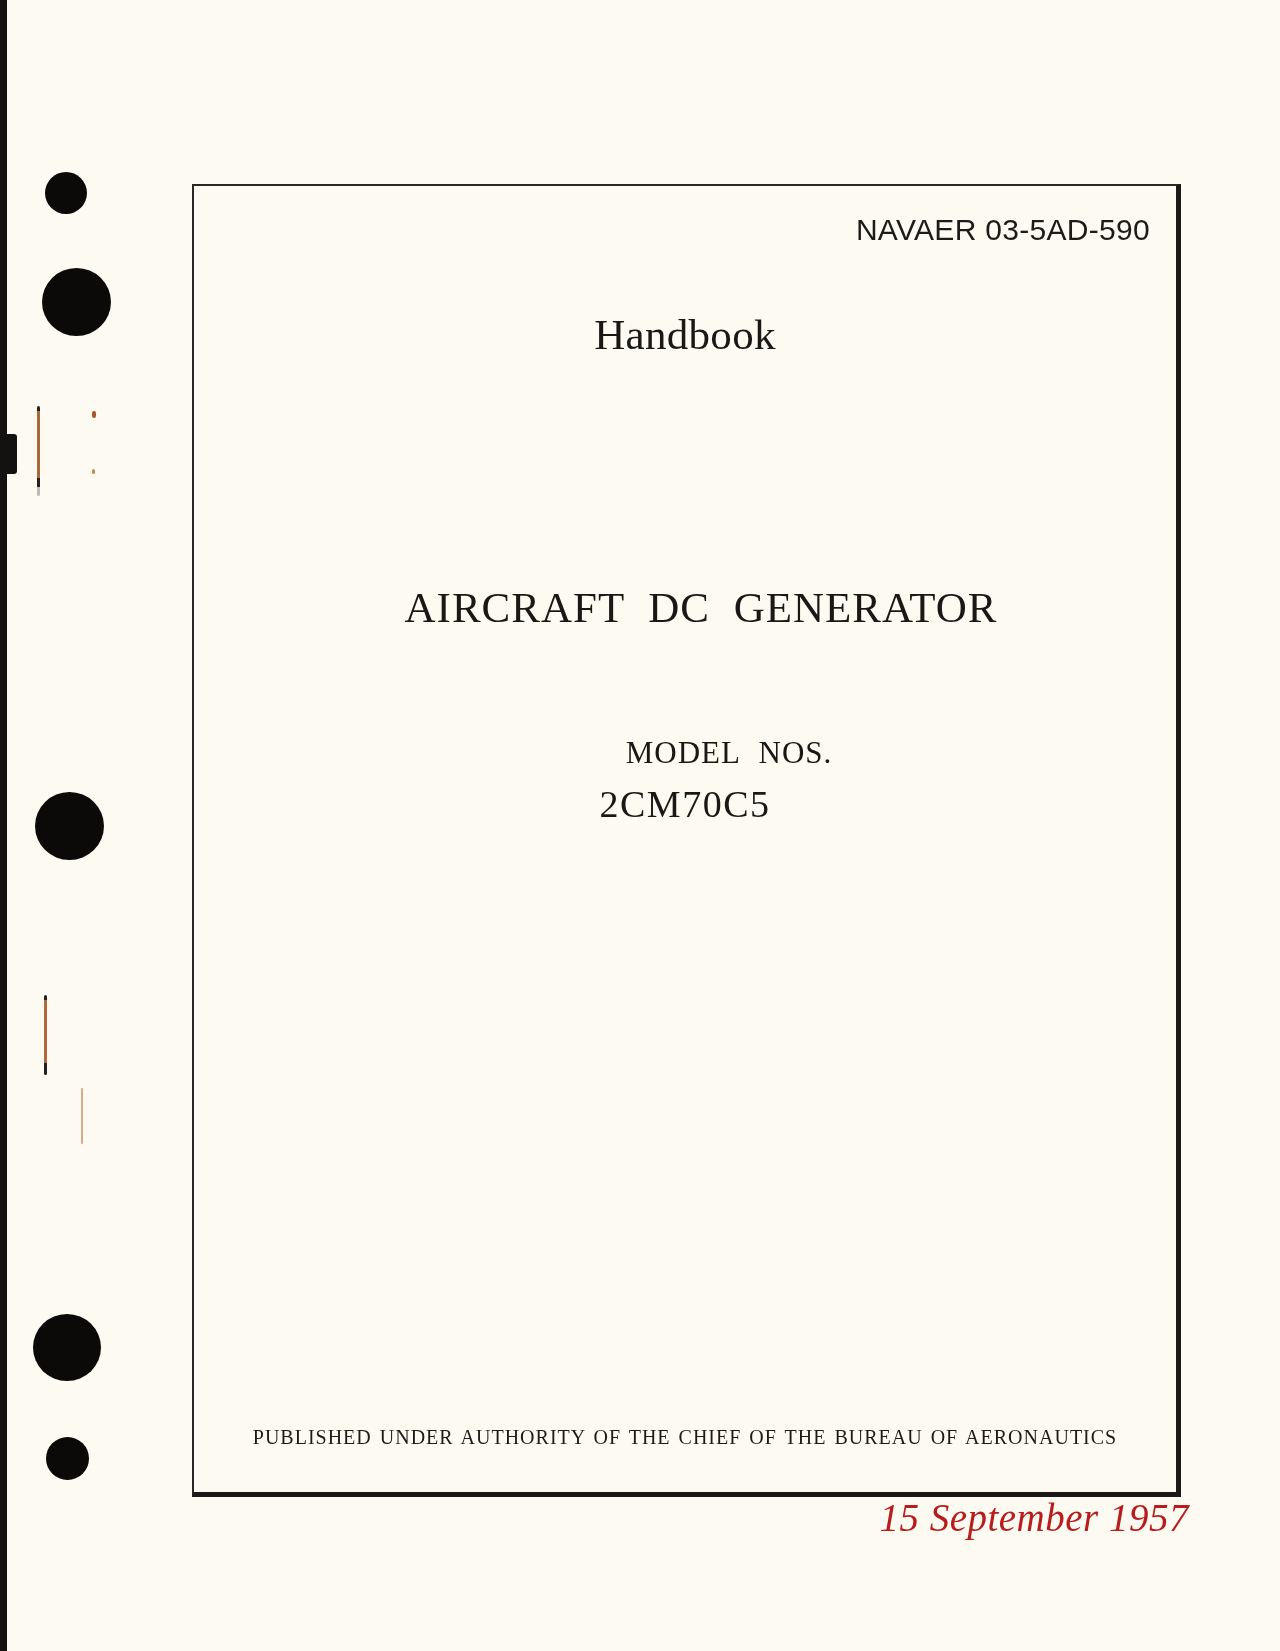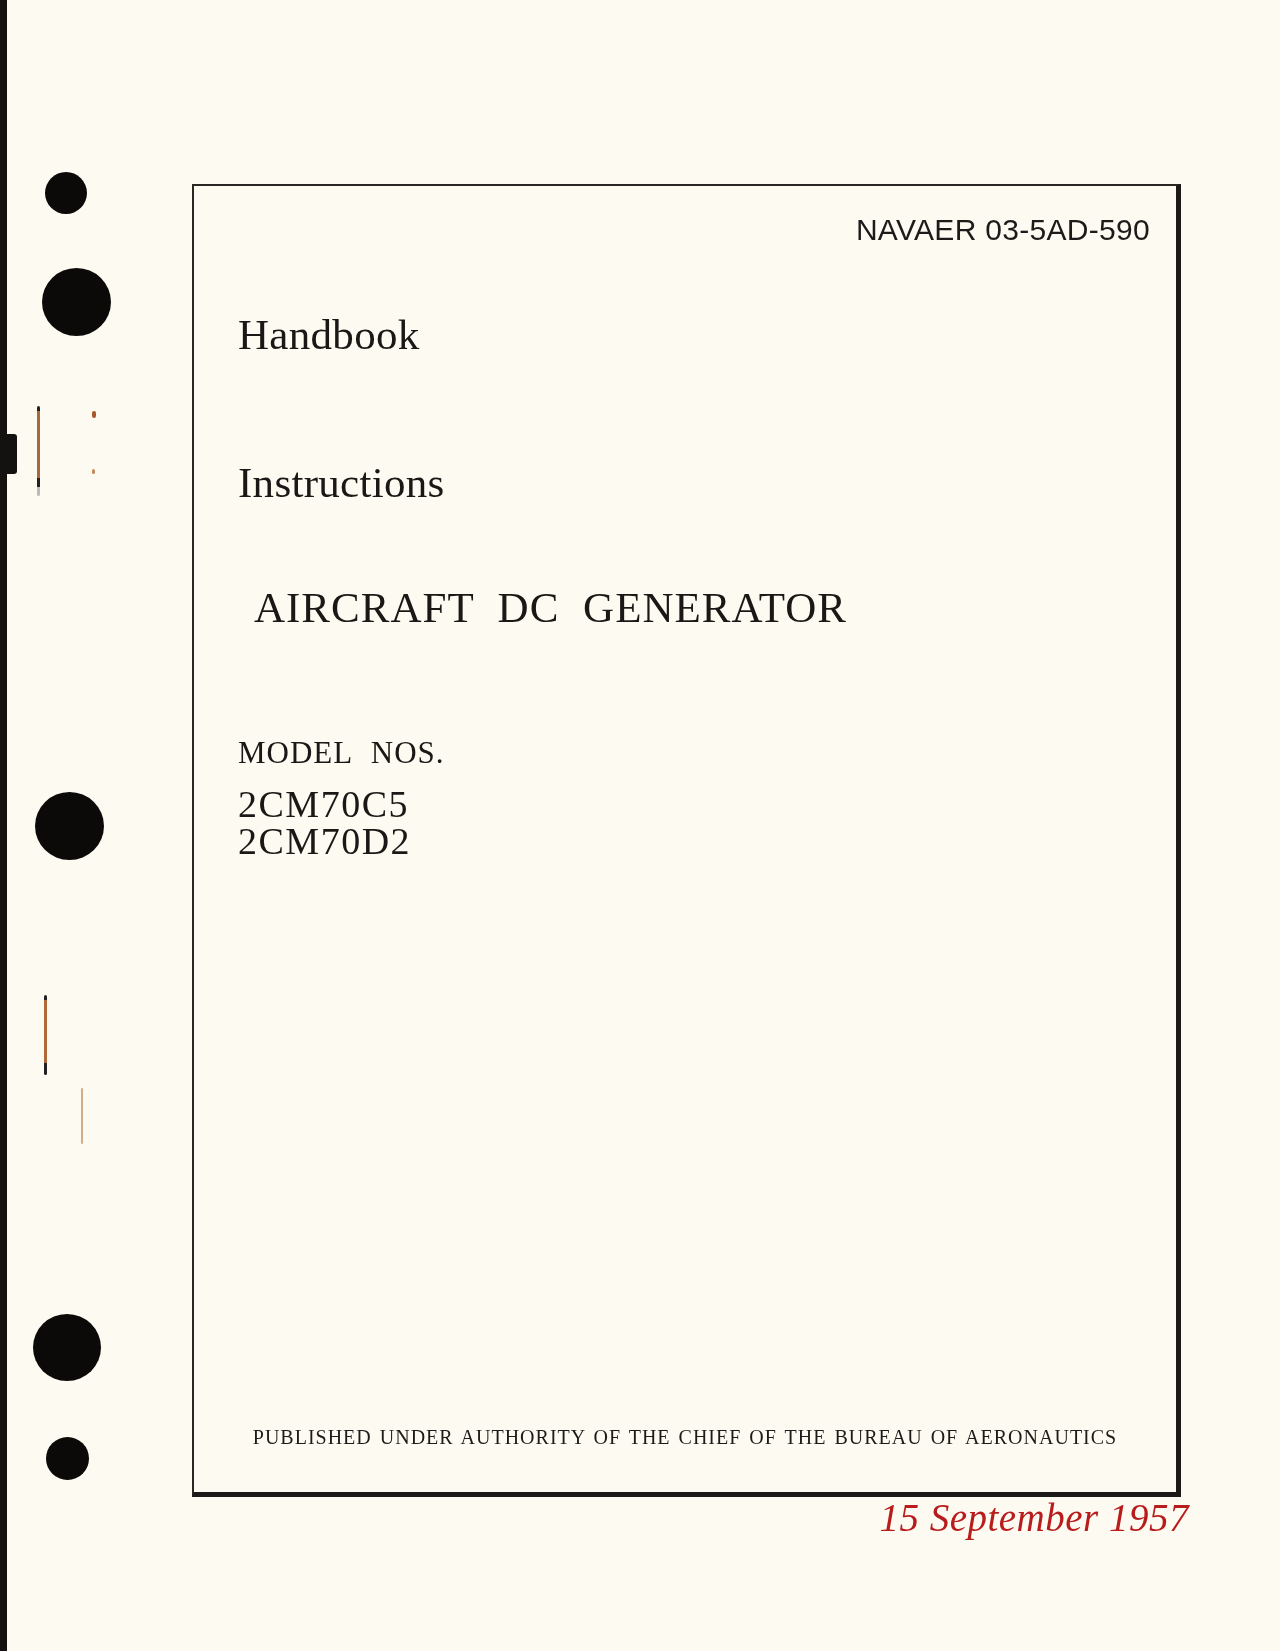--- a/index.html
+++ b/index.html
@@ -55,39 +55,39 @@
     top: 27px;
     font-family: "Liberation Sans", sans-serif;
     font-size: 30px;
     letter-spacing: 0.3px;
     color: #1d1b19;
   }
   .centered {
     position: absolute;
     left: 0;
     width: 100%;
-    text-align: left;
+    text-align: center;
     white-space: nowrap;
-    padding-left: 44px;
   }
   .title-line {
     font-size: 43px;
     word-spacing: 10px;
     letter-spacing: 0.3px;
   }
   .main-title {
     font-size: 43px;
     letter-spacing: 1px;
     word-spacing: 12px;
     margin-left: 16px;
   }
   .model-label {
     font-size: 31px;
     letter-spacing: 1px;
     word-spacing: 10px;
+    margin-left: 44px;
   }
   .model-no {
     font-size: 38px;
     letter-spacing: 1.5px;
   }
   .manufacturer {
     font-size: 24px;
     word-spacing: 4px;
     letter-spacing: 0.4px;
   }
@@ -130,25 +130,23 @@
 <div class="mark" style="left:37px;top:406px;width:3px;height:90px;background:linear-gradient(#222 0 6%, #a8683a 6% 80%, #222 80% 90%, #bbb 90%);"></div>
 <div class="mark" style="left:92px;top:411px;width:4px;height:7px;background:#a8582a;"></div>
 <div class="mark" style="left:92px;top:469px;width:3px;height:5px;background:#c88a5a;"></div>
 <div class="mark" style="left:44px;top:995px;width:3px;height:80px;background:linear-gradient(#222 0 6%, #b06a3a 6% 85%, #222 85%);"></div>
 <div class="mark" style="left:81px;top:1088px;width:2px;height:56px;background:#c08a5e;opacity:0.7;"></div>
 
 <div class="frame">
   <div class="doc-number">NAVAER 03-5AD-590</div>
 
   <div class="centered title-line" style="top:124px;">Handbook</div>
-  <div class="centered title-line" style="top:272px;">Instructions</div>
 
   <div class="centered main-title" style="top:397px;">AIRCRAFT DC GENERATOR</div>
 
   <div class="centered model-label" style="top:549px;">MODEL NOS.</div>
   <div class="centered model-no" style="top:596px;">2CM70C5</div>
-  <div class="centered model-no" style="top:633px;">2CM70D2</div>
 
 
   <div class="authority">PUBLISHED UNDER AUTHORITY OF THE CHIEF OF THE BUREAU OF AERONAUTICS</div>
 </div>
 
 <div class="pub-date">15 September 1957</div>
 
 </body></html>

